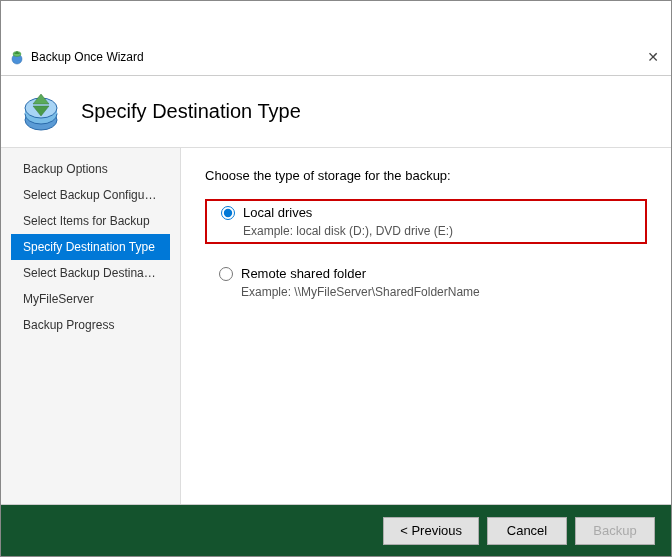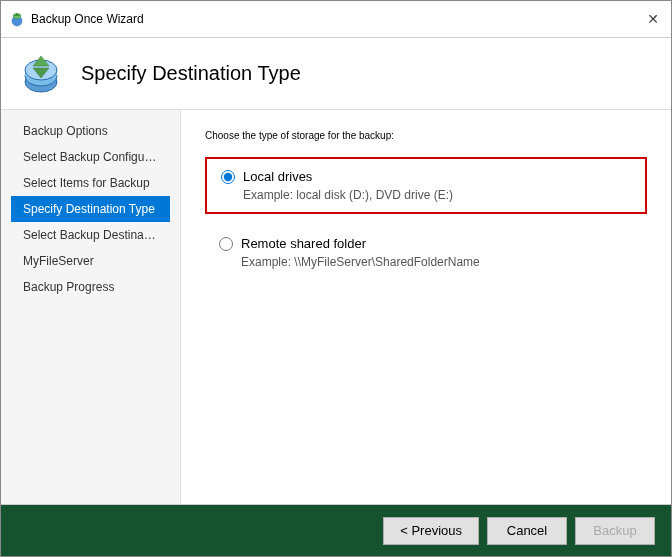--- a/index.html
+++ b/index.html
@@ -22,20 +22,21 @@
       flex-direction: column;
     }
     .title-bar {
       height: 37px;
       background: #fff;
       border-bottom: 1px solid #ccc;
       display: flex;
       align-items: center;
       padding: 0 8px;
       justify-content: space-between;
+      margin-top: 38px;
     }
     .title-bar-left {
       display: flex;
       align-items: center;
       gap: 6px;
     }
     .title-bar-icon {
       width: 16px;
       height: 16px;
     }
@@ -99,27 +100,27 @@
       color: #fff;
     }
     .main {
       flex: 1;
       padding: 20px 24px;
       background: #fff;
       display: flex;
       flex-direction: column;
     }
     .prompt-text {
-      font-size: 10px;
+      font-size: 13px;
       color: #000;
       margin-bottom: 16px;
     }
     .option-box {
       border: 2px solid #c00;
-      padding: 10px 14px;
+      padding: 4px 14px;
       margin-bottom: 12px;
       background: #fff;
     }
     .option-row {
       display: flex;
       align-items: center;
       gap: 8px;
       margin-bottom: 4px;
     }
     .option-label {

